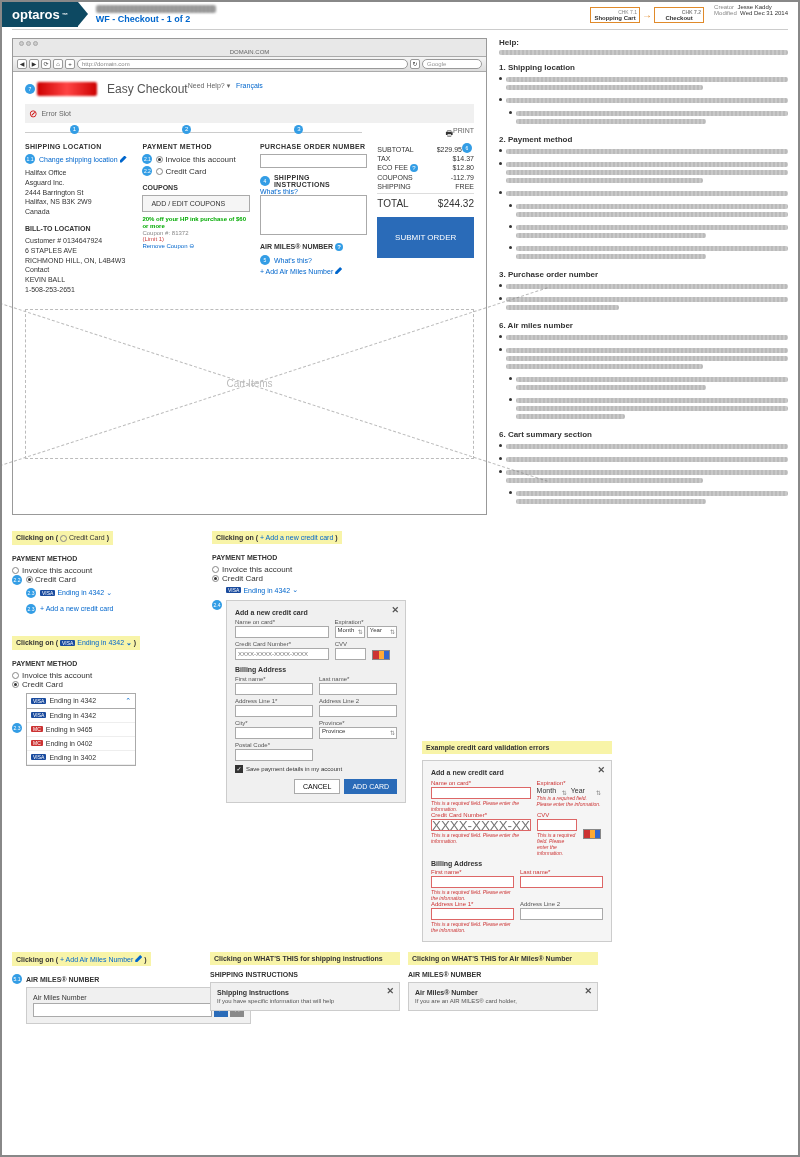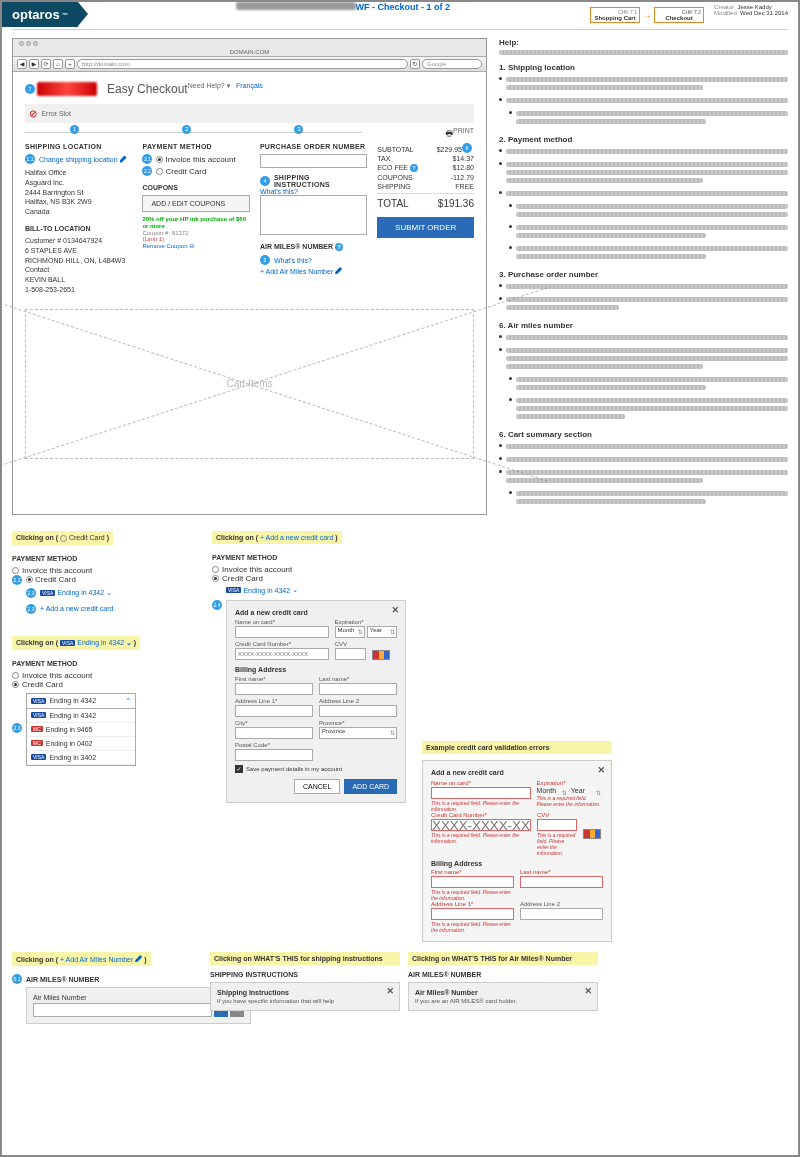--- a/index.html
+++ b/index.html
@@ -2,21 +2,21 @@
 <html><head>
 <meta charset="utf-8">
 <style>
 *{box-sizing:border-box;margin:0;padding:0;font-family:Arial,Helvetica,sans-serif}
 html,body{background:#fff}
 .canvas{width:800px;height:1157px;border:2px solid #888;position:relative;overflow:hidden;margin:0 auto;font-size:8px;color:#333}
 .header{height:25px;display:flex;align-items:stretch}
 .logo{background:#0d4962;color:#fff;font-size:13px;font-weight:bold;padding:0 10px;display:flex;align-items:center;position:relative}
 .logo::after{content:"";position:absolute;right:-10px;top:0;border-top:12.5px solid transparent;border-bottom:12.5px solid transparent;border-left:10px solid #0d4962}
 .tm{font-size:6px;vertical-align:top;margin-left:2px}
-.header-mid{flex:1;padding-left:18px;display:flex;flex-direction:row;justify-content:center}
+.header-mid{flex:1;padding-left:18px;display:flex;flex-direction:column;justify-content:center}
 .blur-title{width:120px;height:8px;background:repeating-linear-gradient(90deg,#888,#aaa 2px,#888 4px);border-radius:2px;filter:blur(0.8px);margin-bottom:1px}
 .wf-title{color:#0066cc;font-weight:bold;font-size:9px}
 .steps{display:flex;align-items:center;margin-right:10px}
 .step{border:1px solid #e08a2a;font-size:6px;padding:1px 2px;min-width:50px}
 .step-lbl{text-align:right;font-size:5px;color:#888}
 .step-name{text-align:center;font-weight:bold}
 .step-active{font-weight:bold}
 .arrow{color:#e08a2a;margin:0 2px;font-size:10px}
 .meta{font-size:6px;color:#888;padding:2px 10px 0 0}
 .meta b{color:#333;font-weight:normal}
@@ -53,21 +53,21 @@
 .cpn-btn{border:1px solid #aaa;background:#f5f5f5;padding:4px 8px;font-size:7px;margin:4px 0}
 .cpn-txt{color:#0a0;font-size:6px;font-weight:bold;line-height:1.2}
 .cpn-meta{font-size:6px;color:#888}
 .cpn-limit{color:#c44;font-size:6px}
 .cpn-remove{color:#0066cc;font-size:6px}
 .input{border:1px solid #aaa;width:100%;height:14px;background:#fff}
 .textarea{border:1px solid #aaa;width:100%;height:40px;background:#fff}
 .summary{border-bottom:1px solid #ddd;font-size:7px;padding:2px 0}
 .summary-row{display:flex;justify-content:space-between;padding:1px 0}
 .total-row{display:flex;justify-content:space-between;padding:4px 0;font-size:10px}
-.submit{background:#2a6bb8;color:#fff;text-align:center;padding:6px;font-size:8px;margin-top:4px}
+.submit{background:#2a6bb8;color:#fff;text-align:center;padding:16px;font-size:8px;margin-top:4px}
 .print{float:right;font-size:7px;color:#666}
 .cart-ph{border:1px dashed #bbb;margin-top:14px;height:150px;color:#bbb;font-size:10px;display:flex;align-items:center;justify-content:center;position:relative}
 .cart-ph::before,.cart-ph::after{content:"";position:absolute;border-top:1px dashed #bbb;width:140%;top:50%}
 .cart-ph::before{transform:rotate(18deg)}
 .cart-ph::after{transform:rotate(-18deg)}
 .notes{flex:1;font-size:8px}
 .note-h{font-weight:bold;margin-bottom:2px}
 .blurline{height:5px;background:repeating-linear-gradient(90deg,#777 0,#aaa 2px,#777 4px);opacity:.55;border-radius:2px;margin:3px 0;filter:blur(0.6px)}
 .blurline.short{width:70%}
 .blurline.tiny{width:40%}
@@ -287,21 +287,21 @@
                   <span>COUPONS</span>
                   <span>-112.79</span>
                 </div>
               <div class="summary-row">
                   <span>SHIPPING</span>
                   <span>FREE</span>
                 </div>
             </div>
             <div class="total-row">
                 <span>TOTAL</span>
-                <span>$191.36</span>
+                <span>$244.32</span>
               </div>
             <div class="submit">SUBMIT ORDER</div>
           </div>
         </div>
         <div class="cart-ph">
             <span>Cart Items</span>
           </div>
       </div>
     </div>
 

